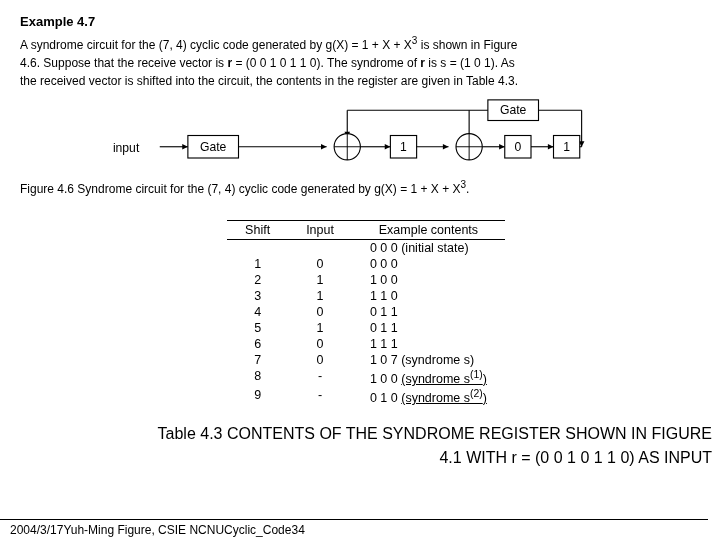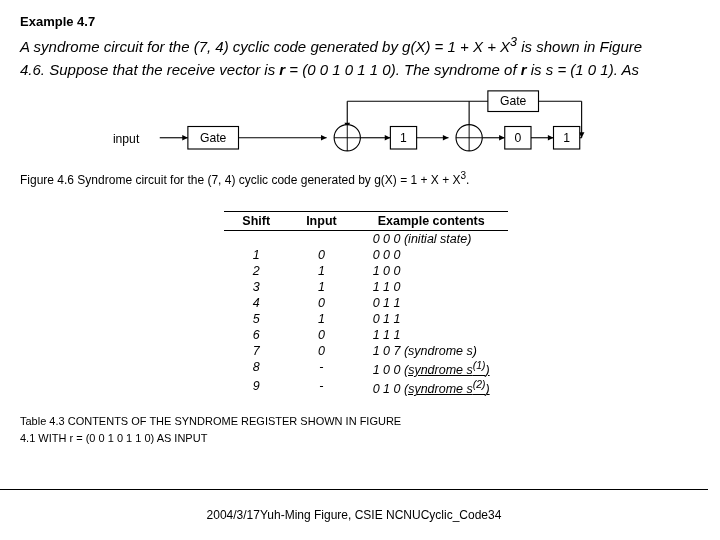--- a/index.html
+++ b/index.html
@@ -18,24 +18,23 @@
       padding: 14px 8px 10px 20px;
     }
 
     .title {
       font-size: 13px;
       font-weight: bold;
       margin-bottom: 4px;
     }
 
     .description {
-      font-size: 15px;
+      font-size: 12px;
       line-height: 1.5;
       margin-bottom: 8px;
-      font-style: italic;
     }
 
     
     .circuit-container {
       position: relative;
       width: 560px;
       height: 75px;
       margin: 0 auto 6px auto;
     }
 
@@ -59,68 +58,68 @@
     table.data-table {
       border-collapse: collapse;
       font-size: 12.5px;
     }
 
     table.data-table th {
       border-bottom: 1px solid #000;
       border-top: 1px solid #000;
       padding: 2px 18px;
       text-align: center;
-      font-weight: bold;
+      font-weight: normal;
     }
 
     table.data-table td {
       padding: 1px 18px;
       text-align: center;
       vertical-align: top;
-      font-style: italic;
     }
 
     .register-col {
       text-align: left !important;
     }
 
     .table-note {
-      font-size: 11px;
-      text-align: left;
+      font-size: 16px;
+      text-align: right;
       margin-bottom: 10px;
       line-height: 1.5;
       margin-top: 16px;
     }
 
     .underline { text-decoration: underline; }
     .bold { font-weight: bold; }
 
     
     .footer {
       position: absolute;
       bottom: 0;
       left: 0;
       right: 12px;
       border-top: 1px solid #000;
       display: flex;
-      justify-content: center;
-      padding: 18px 10px;
+      justify-content: flex-start;
+      padding: 3px 10px;
       font-size: 12px;
     }
   </style>
 </head>
 <body>
 
 <div class="page">
 
   <div class="title">Example 4.7</div>
 
   <div class="description">
     <span>A syndrome circuit for the (7, 4) cyclic code generated by g(X) = 1 + X + X<sup>3</sup> is shown in Figure</span><br>
     <span>4.6. Suppose that the receive vector is <span class="bold">r</span> = (0 0 1 0 1 1 0). The syndrome of <span class="bold">r</span> is s = (1 0 1). As</span><br>
+    <span>the received vector is shifted into the circuit, the contents in the register are given in Table 4.3.</span>
   </div>
 
   <div class="circuit-container">
     <svg class="circuit-svg" viewBox="0 0 560 80" xmlns="http://www.w3.org/2000/svg">
 
       <rect x="410" y="2" width="54" height="22" fill="white" stroke="black" stroke-width="1.2"></rect>
       <text x="437" y="17" text-anchor="middle" font-size="13" font-family="Arial">Gate</text>
 
       <line x1="464" y1="13" x2="510" y2="13" stroke="black" stroke-width="1.2"></line>
       <line x1="510" y1="13" x2="510" y2="52" stroke="black" stroke-width="1.2"></line>

